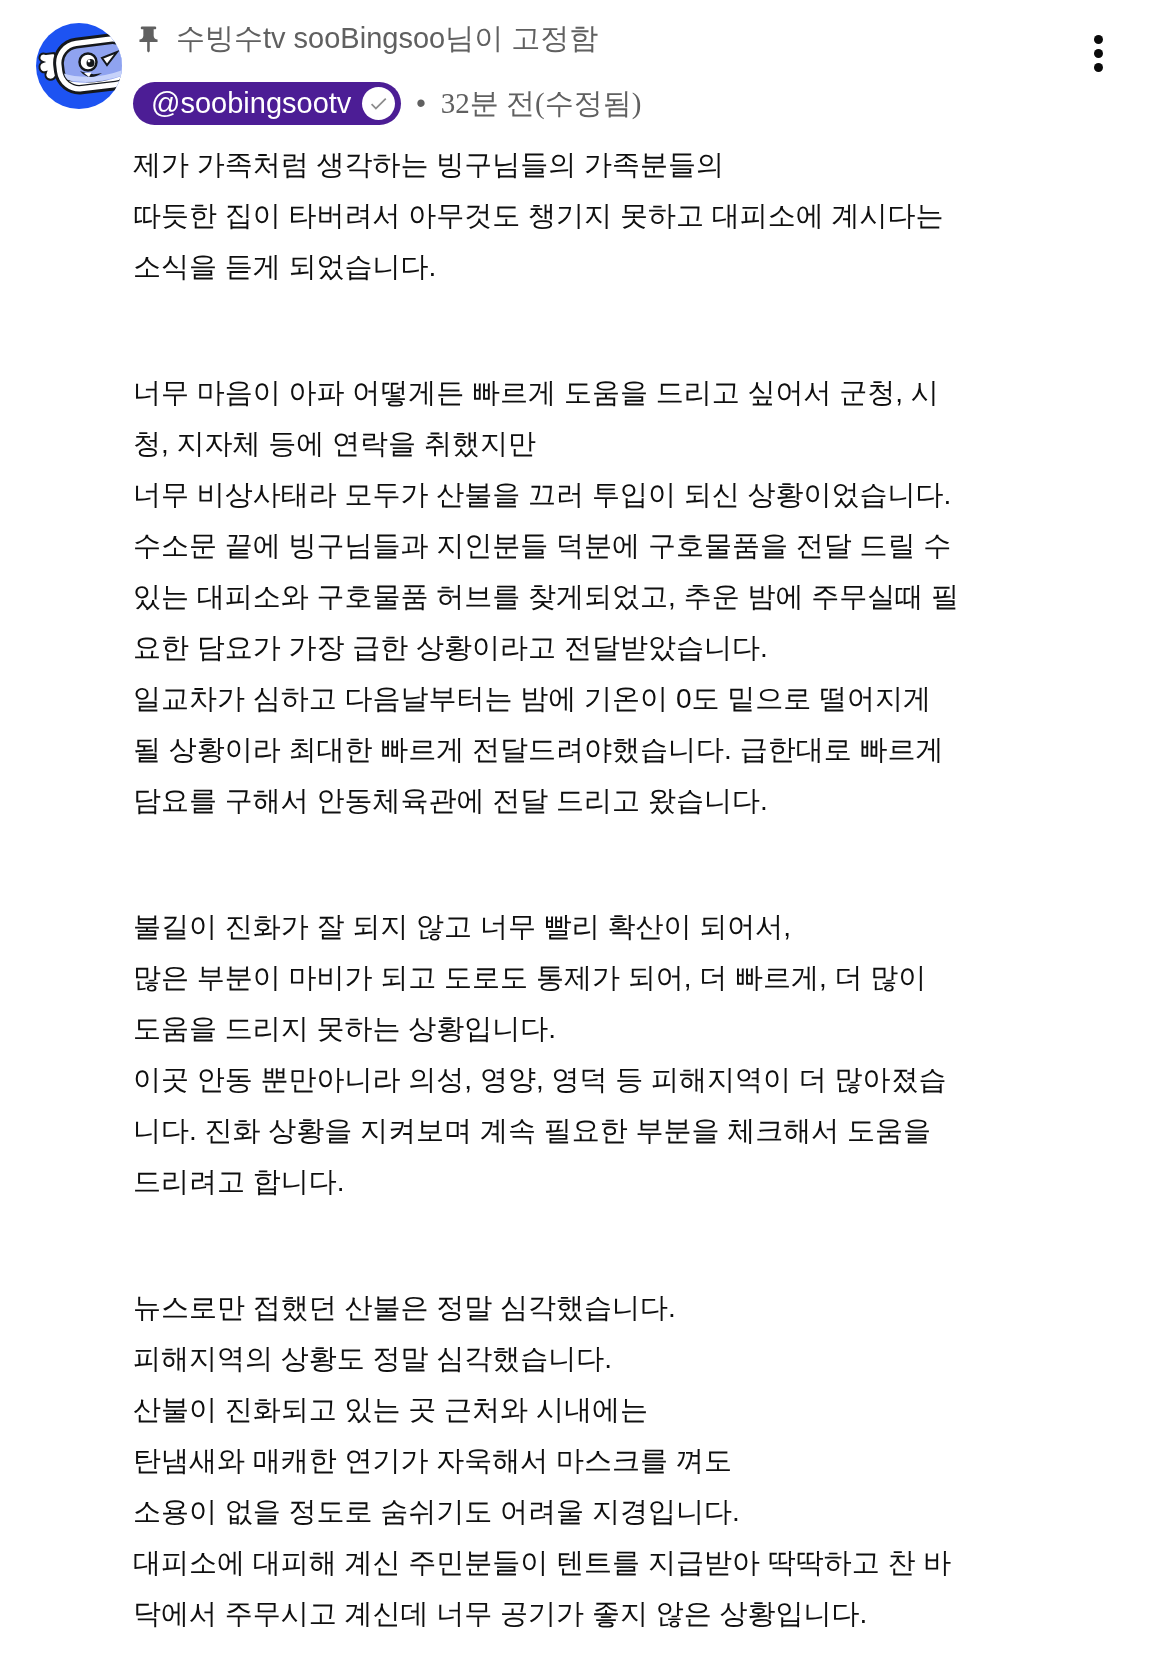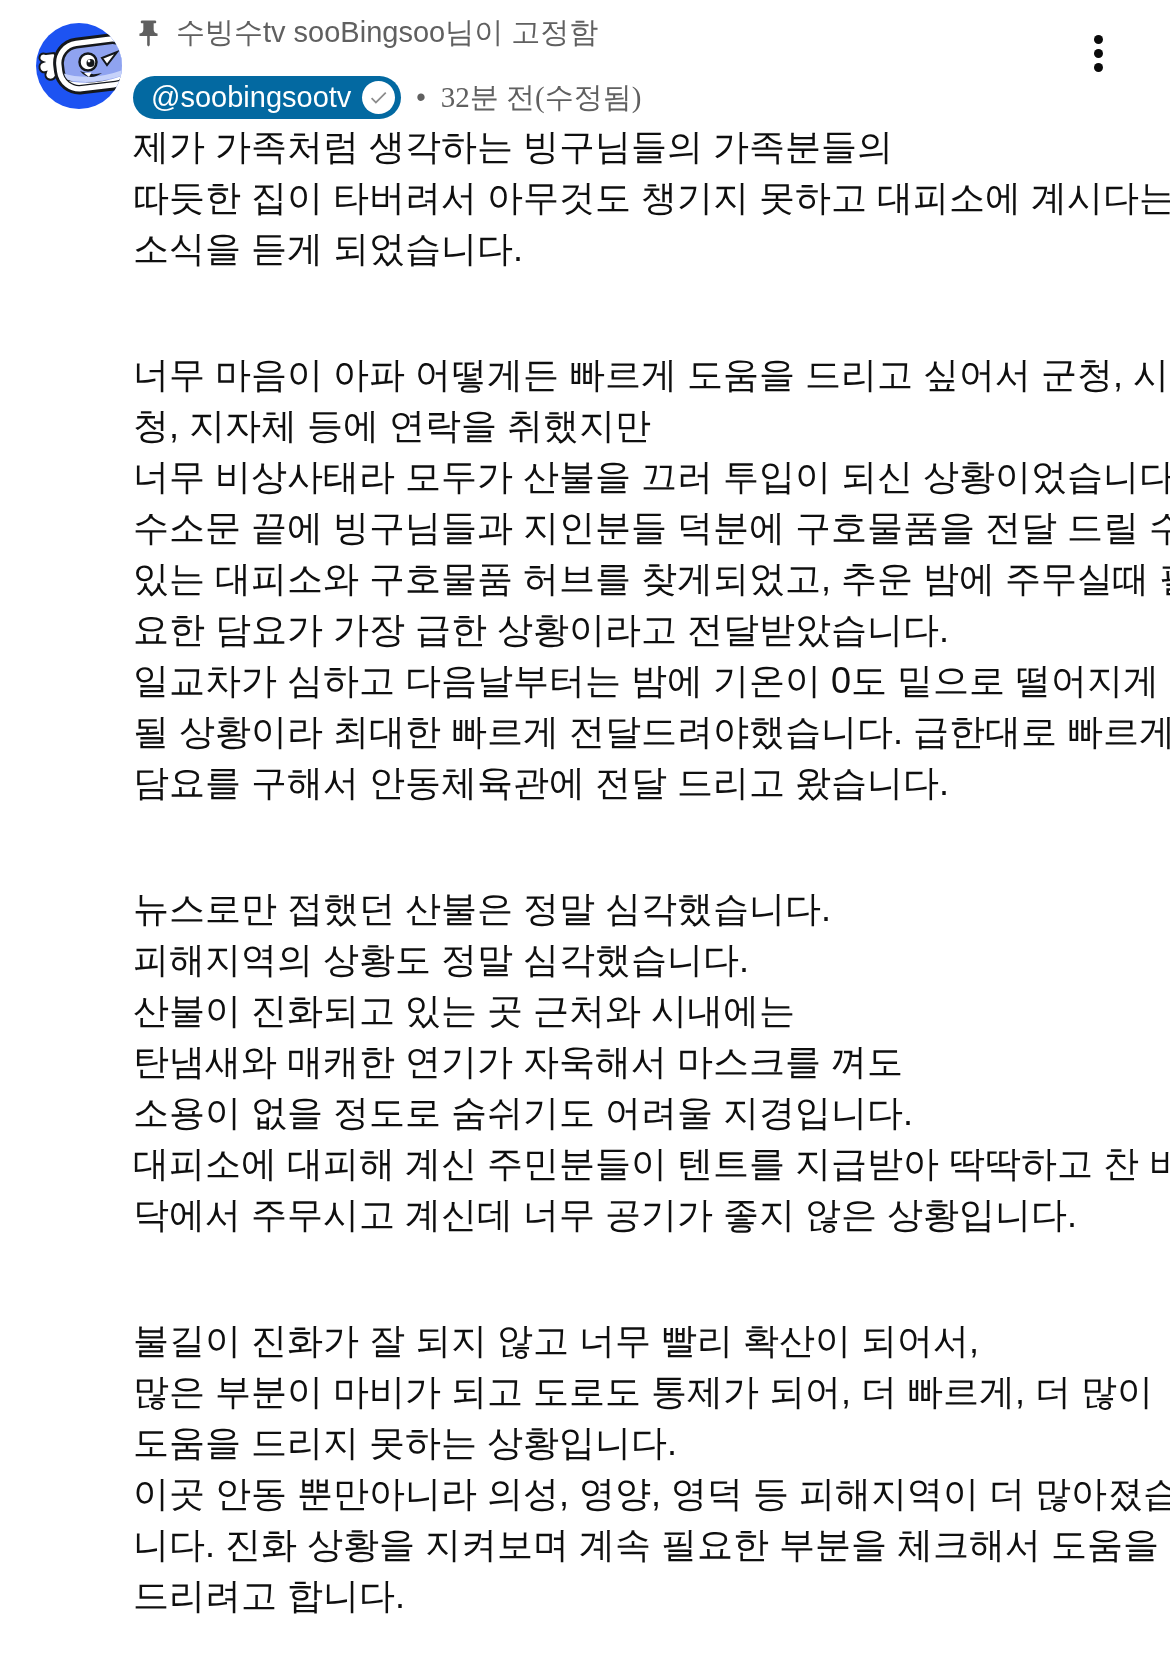--- a/index.html
+++ b/index.html
@@ -20,44 +20,44 @@
 
   .kebab {
     position: absolute; left: 1085px; top: 30px;
     width: 26px; height: 46px;
     background: none; border: none; cursor: pointer;
     display: flex; flex-direction: column; align-items: center;
     justify-content: center; gap: 5px;
   }
   .kebab .dotb { width: 9px; height: 9px; border-radius: 50%; background: #0a0a0a; }
 
-  .content { position: absolute; left: 133px; top: 14px; width: 1000px; }
+  .content { position: absolute; left: 133px; top: 20px; width: 1000px; }
 
   .pin-row {
     display: flex; align-items: center; gap: 12px;
     color: #606060; font-size: 29px; height: 38px;
   }
   .pin-row svg { flex: 0 0 auto; }
 
   .byline { display: flex; align-items: center; gap: 15px; margin-top: 24px; }
   .pill {
     display: inline-flex; align-items: center; gap: 11px;
-    background: #0369a1; color: #ffffff;
+    background: #4c1d95; color: #ffffff;
     border-radius: 22px; height: 43px;
     padding: 0 6px 0 18px;
     font-size: 29px; text-decoration: none; cursor: pointer;
   }
   .badge {
     width: 33px; height: 33px; background: #ffffff; border-radius: 50%;
     display: inline-flex; align-items: center; justify-content: center;
   }
   .sep { color: #606060; font-size: 27px; line-height: 1; }
   .time { color: #606060; font-size: 29px; cursor: pointer; font-family: Liberation Serif, serif; }
 
-  .body-text { margin-top: 2px; font-size: 36px; line-height: 51px; color: #0f0f0f; }
+  .body-text { margin-top: 14px; font-size: 28px; line-height: 51px; color: #0f0f0f; }
   .para { white-space: pre; margin-bottom: 75px; }
   .para:last-child { margin-bottom: 0; }
 </style>
 </head>
 <body>
 
 <div class="avatar">
   <svg width="86" height="86" viewBox="0 0 86 86">
     <defs>
       <clipPath id="avclip">
@@ -126,28 +126,28 @@
 소식을 듣게 되었습니다.</div>
     <div class="para">너무 마음이 아파 어떻게든 빠르게 도움을 드리고 싶어서 군청, 시
 청, 지자체 등에 연락을 취했지만
 너무 비상사태라 모두가 산불을 끄러 투입이 되신 상황이었습니다.
 수소문 끝에 빙구님들과 지인분들 덕분에 구호물품을 전달 드릴 수
 있는 대피소와 구호물품 허브를 찾게되었고, 추운 밤에 주무실때 필
 요한 담요가 가장 급한 상황이라고 전달받았습니다.
 일교차가 심하고 다음날부터는 밤에 기온이 0도 밑으로 떨어지게
 될 상황이라 최대한 빠르게 전달드려야했습니다. 급한대로 빠르게
 담요를 구해서 안동체육관에 전달 드리고 왔습니다.</div>
+    <div class="para">불길이 진화가 잘 되지 않고 너무 빨리 확산이 되어서,
+많은 부분이 마비가 되고 도로도 통제가 되어, 더 빠르게, 더 많이
+도움을 드리지 못하는 상황입니다.
+이곳 안동 뿐만아니라 의성, 영양, 영덕 등 피해지역이 더 많아졌습
+니다. 진화 상황을 지켜보며 계속 필요한 부분을 체크해서 도움을
+드리려고 합니다.</div>
     <div class="para">뉴스로만 접했던 산불은 정말 심각했습니다.
 피해지역의 상황도 정말 심각했습니다.
 산불이 진화되고 있는 곳 근처와 시내에는
 탄냄새와 매캐한 연기가 자욱해서 마스크를 껴도
 소용이 없을 정도로 숨쉬기도 어려울 지경입니다.
 대피소에 대피해 계신 주민분들이 텐트를 지급받아 딱딱하고 찬 바
 닥에서 주무시고 계신데 너무 공기가 좋지 않은 상황입니다.</div>
-    <div class="para">불길이 진화가 잘 되지 않고 너무 빨리 확산이 되어서,
-많은 부분이 마비가 되고 도로도 통제가 되어, 더 빠르게, 더 많이
-도움을 드리지 못하는 상황입니다.
-이곳 안동 뿐만아니라 의성, 영양, 영덕 등 피해지역이 더 많아졌습
-니다. 진화 상황을 지켜보며 계속 필요한 부분을 체크해서 도움을
-드리려고 합니다.</div>
   </div>
 
 </div>
 
 </body></html>

